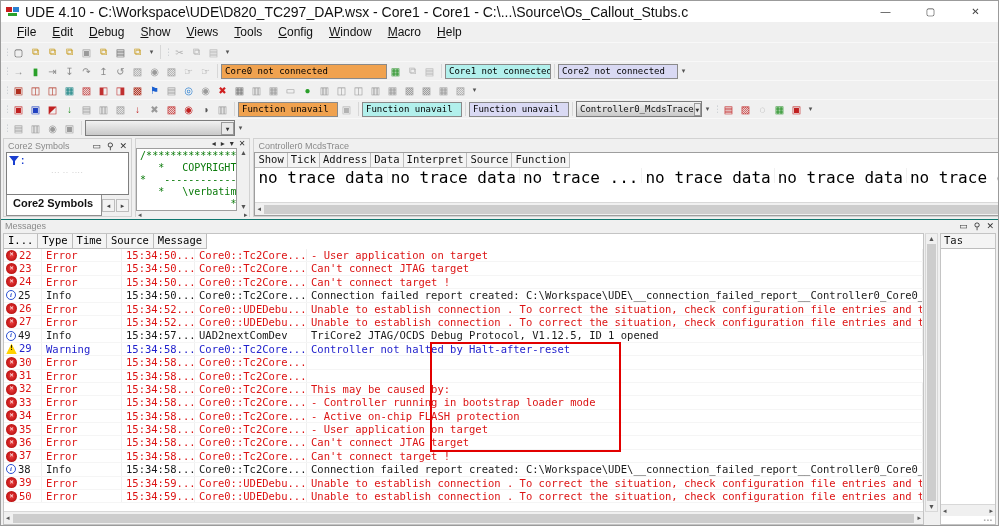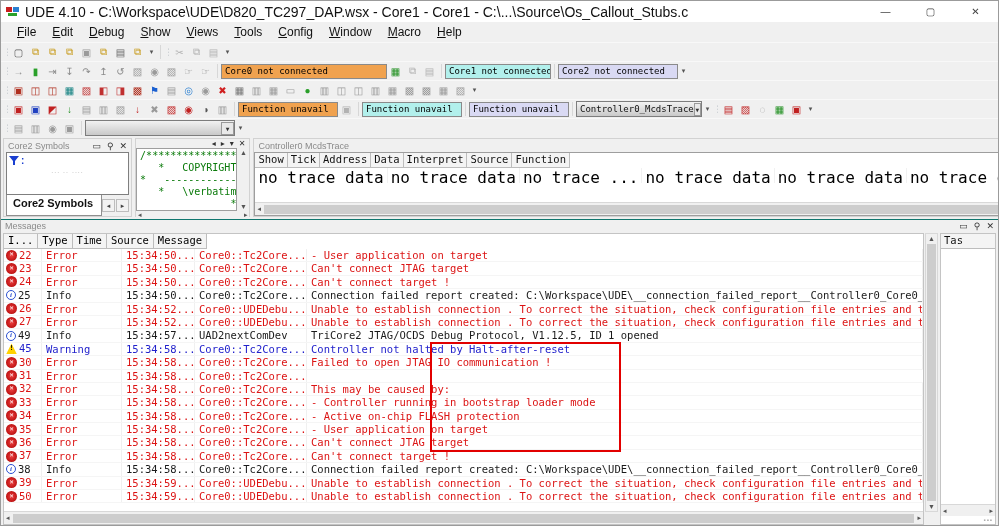--- a/index.html
+++ b/index.html
@@ -449,36 +449,35 @@
                 <span>49</span>
               </span>
             <span class="cell m2">Info</span>
             <span class="cell m3">15:34:57...</span>
             <span class="cell m4">UAD2nextComDev</span>
             <span class="cell m5">TriCore2 JTAG/OCDS Debug Protocol, V1.12.5, ID 1 opened</span>
           </div>
             <div class="msg-row sev-warning">
             <span class="cell c-id m1">
                 <span class="sev-icon"></span>
-                <span>45</span>
+                <span>29</span>
               </span>
             <span class="cell m2">Warning</span>
             <span class="cell m3">15:34:58...</span>
             <span class="cell m4">Core0::Tc2Core...</span>
             <span class="cell m5">Controller not halted by Halt-after-reset</span>
           </div>
             <div class="msg-row sev-error">
             <span class="cell c-id m1">
                 <span class="sev-icon"></span>
                 <span>30</span>
               </span>
             <span class="cell m2">Error</span>
             <span class="cell m3">15:34:58...</span>
             <span class="cell m4">Core0::Tc2Core...</span>
-            <span class="cell m5">Failed to open JTAG IO communication !</span>
           </div>
             <div class="msg-row sev-error">
             <span class="cell c-id m1">
                 <span class="sev-icon"></span>
                 <span>31</span>
               </span>
             <span class="cell m2">Error</span>
             <span class="cell m3">15:34:58...</span>
             <span class="cell m4">Core0::Tc2Core...</span>
           </div>

